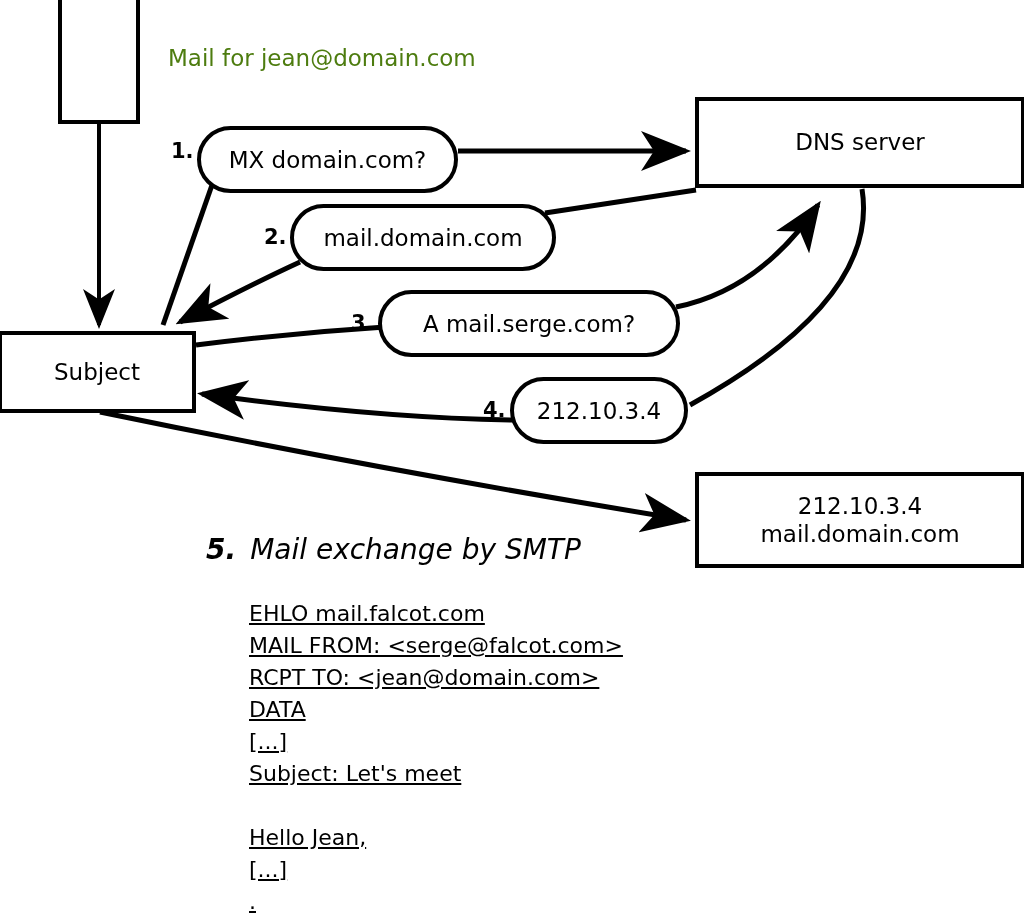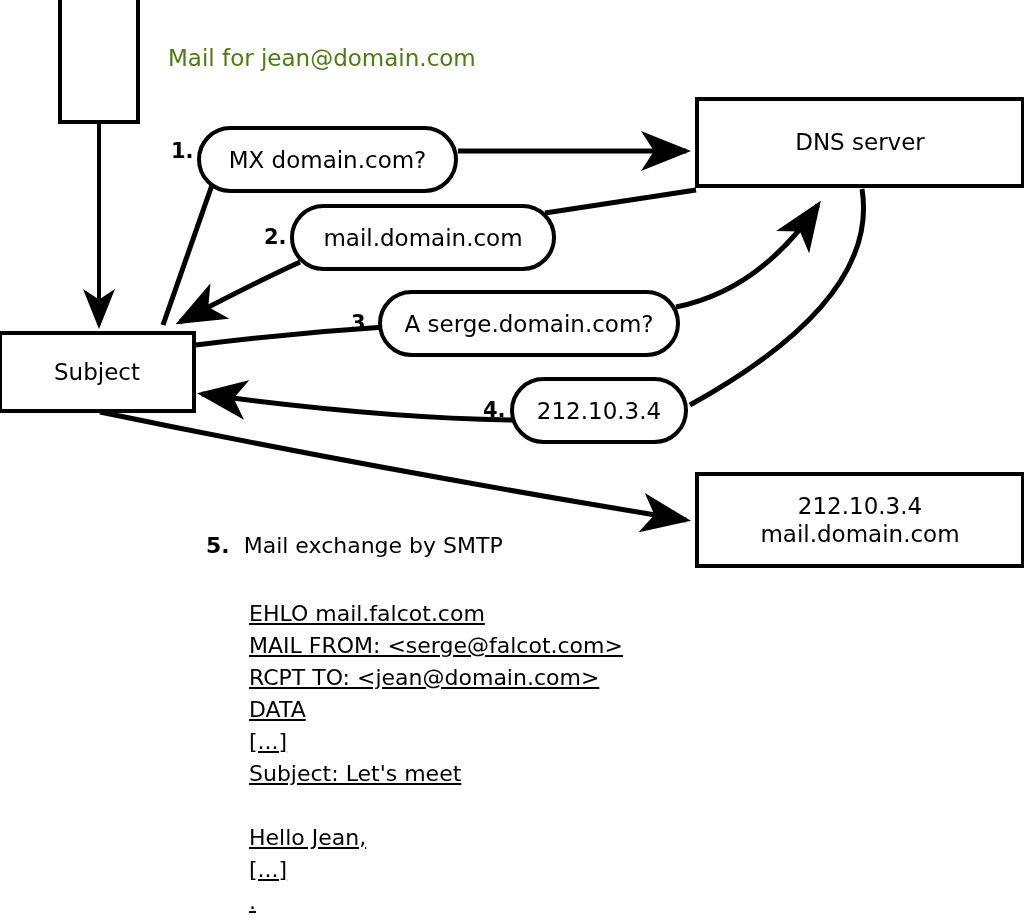--- a/index.html
+++ b/index.html
@@ -60,24 +60,25 @@
     white-space: nowrap;
   }
   .plain-text {
     position: absolute;
     font-size: 23px;
     color: #4d7c0f;
     white-space: nowrap;
   }
   .step5-label {
     position: absolute;
-    font-size: 22px;
+    font-size: 28px;
     color: #000000;
     white-space: nowrap;
     z-index: 6;
+    font-style: italic;
   }
   .step5-label b {
     font-weight: bold;
   }
   .transcript {
     position: absolute;
     font-size: 22px;
     color: #000000;
     line-height: 32px;
     white-space: pre;
@@ -137,21 +138,21 @@
     <span>MX domain.com?</span>
   </div>
 
   <div class="step-num" style="left:264px; top:225px;">2.</div>
   <div class="bubble" style="left:290px; top:204px; width:266px; height:67px;">
     <span>mail.domain.com</span>
   </div>
 
   <div class="step-num" style="left:351px; top:311px;">3.</div>
   <div class="bubble" style="left:378px; top:290px; width:302px; height:67px;">
-    <span>A serge.domain.com?</span>
+    <span>A mail.serge.com?</span>
   </div>
 
   <div class="step-num" style="left:483px; top:398px;">4.</div>
   <div class="bubble" style="left:510px; top:377px; width:178px; height:67px;">
     <span>212.10.3.4</span>
   </div>
 
   <div class="step5-label" style="left:206px; top:533px;">
     <b>5.</b><span style="display:inline-block;width:14px;"></span><span>Mail exchange by SMTP</span>
   </div>

